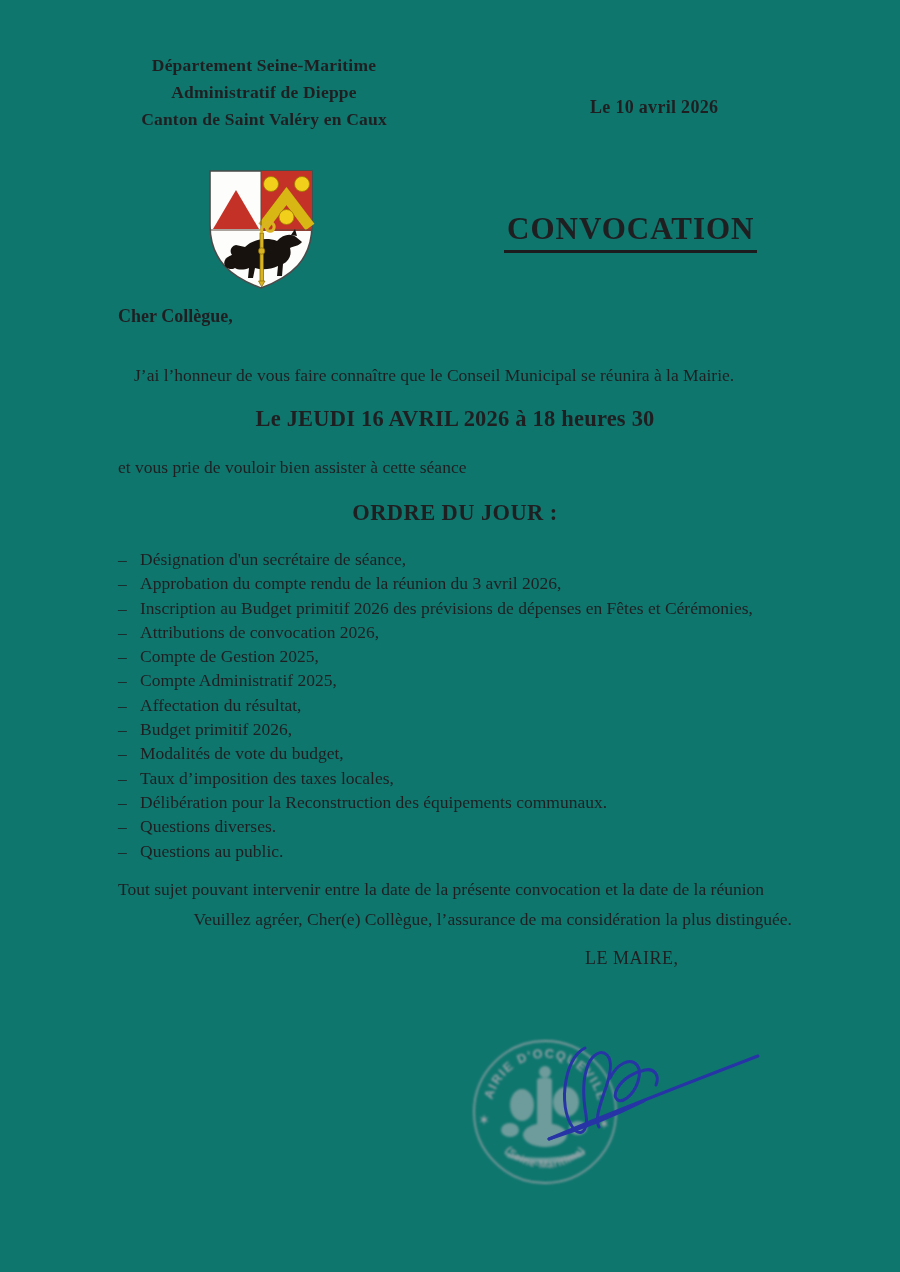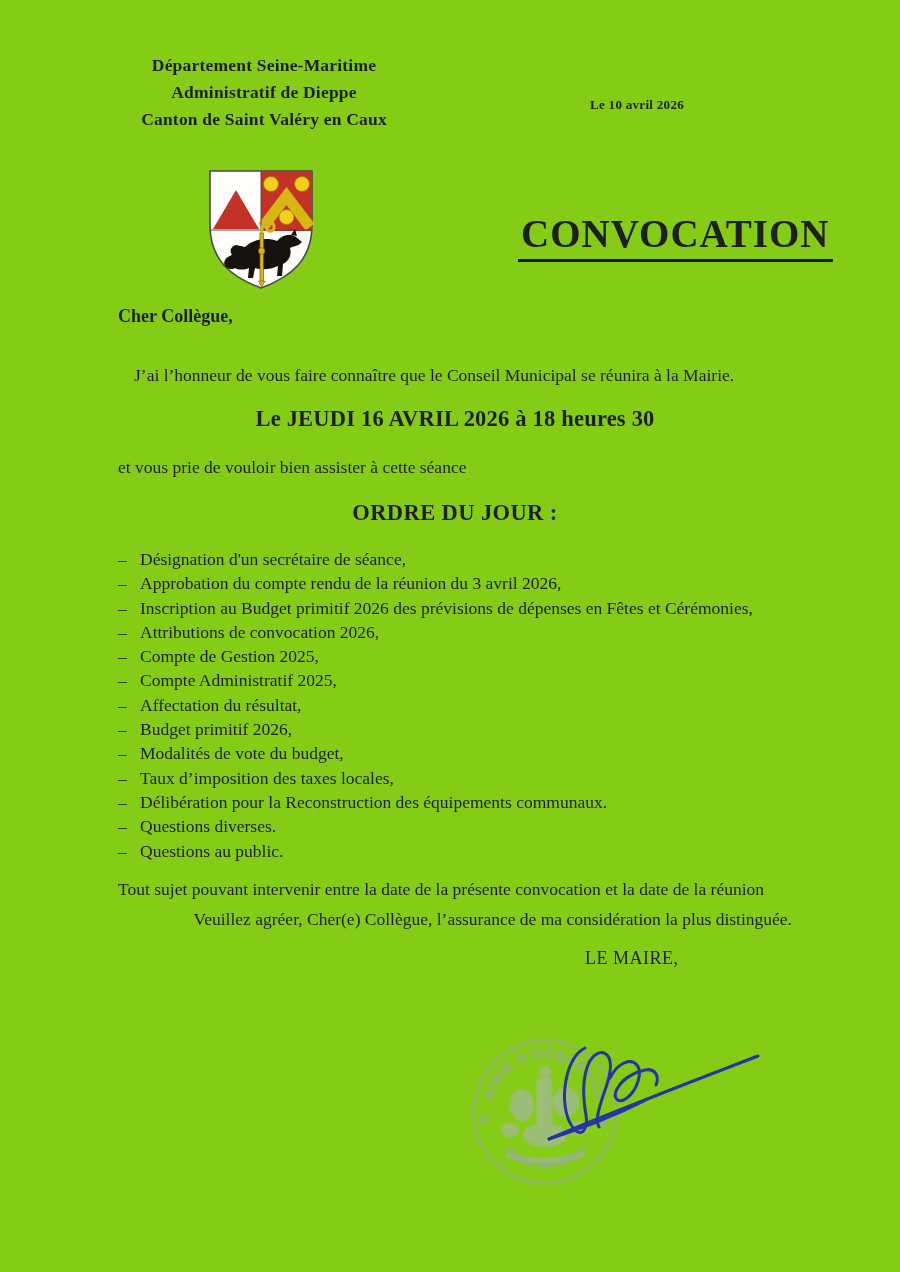--- a/index.html
+++ b/index.html
@@ -1,37 +1,37 @@
 <!DOCTYPE html>
 <html><head>
 <meta charset="utf-8">
 <style>
   html,body{margin:0;padding:0;background:#e8e8e8;}
   .page{
     position:relative;
     width:900px;height:1272px;
     margin:0 auto;
-    background:#84cc16;
+    background:#0f766e;
     font-family:"Liberation Serif","DejaVu Serif",serif;
     color:#1f1f22;
     overflow:hidden;
   }
   .admin-block{
     position:absolute;top:52px;left:85px;width:358px;
     text-align:center;font-weight:bold;font-size:17.5px;line-height:27px;
     letter-spacing:.2px;
   }
   .date-line{
     position:absolute;top:97px;left:590px;
-    font-weight:bold;font-size:13px;letter-spacing:.3px;
+    font-weight:bold;font-size:18px;letter-spacing:.3px;
   }
   .crest{position:absolute;top:167px;left:205px;}
   .doc-title{
-    position:absolute;top:211px;left:518px;
-    font-weight:bold;font-size:39px;letter-spacing:1px;
+    position:absolute;top:211px;left:504px;
+    font-weight:bold;font-size:31px;letter-spacing:1px;
     border-bottom:3px solid #1c1c1e;padding:0 3px 3px 3px;
   }
   .body{
     position:absolute;top:304px;left:118px;width:674px;
     font-size:17.5px;line-height:24px;
   }
   .salutation{margin:0;font-weight:bold;font-size:18px;}
   .intro{margin:35px 0 0 16px;}
   .meeting-line{
     margin:20px 0 0 0;text-align:center;

